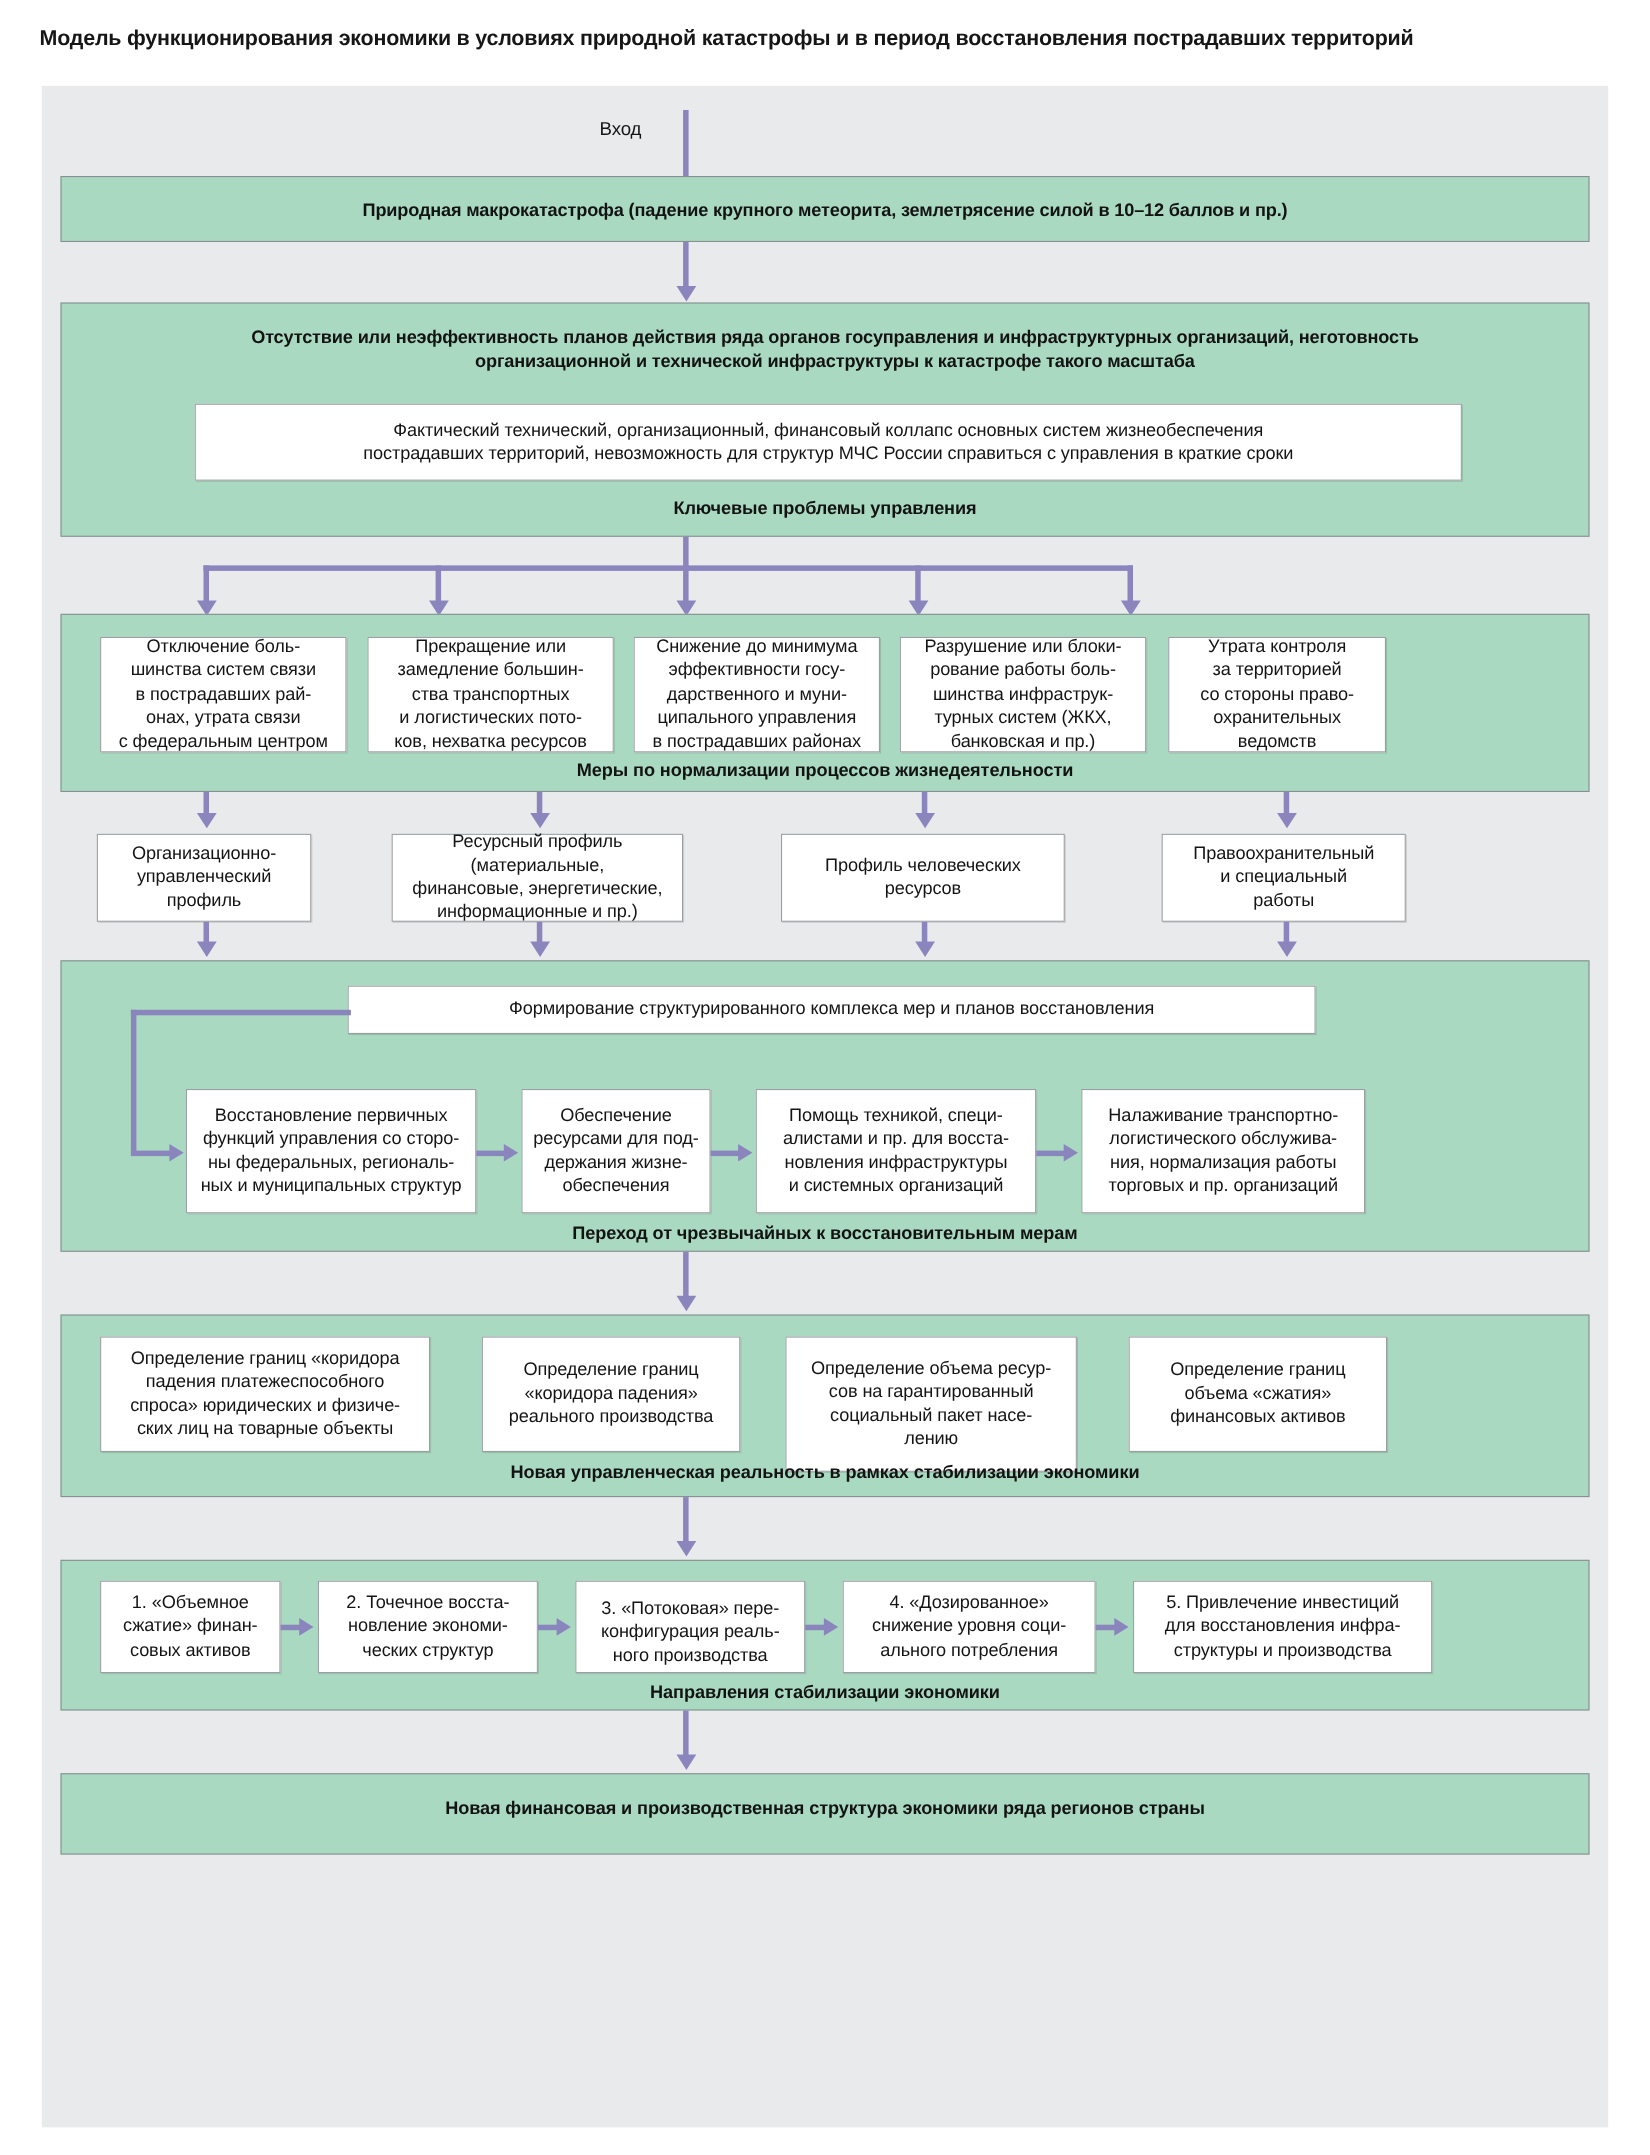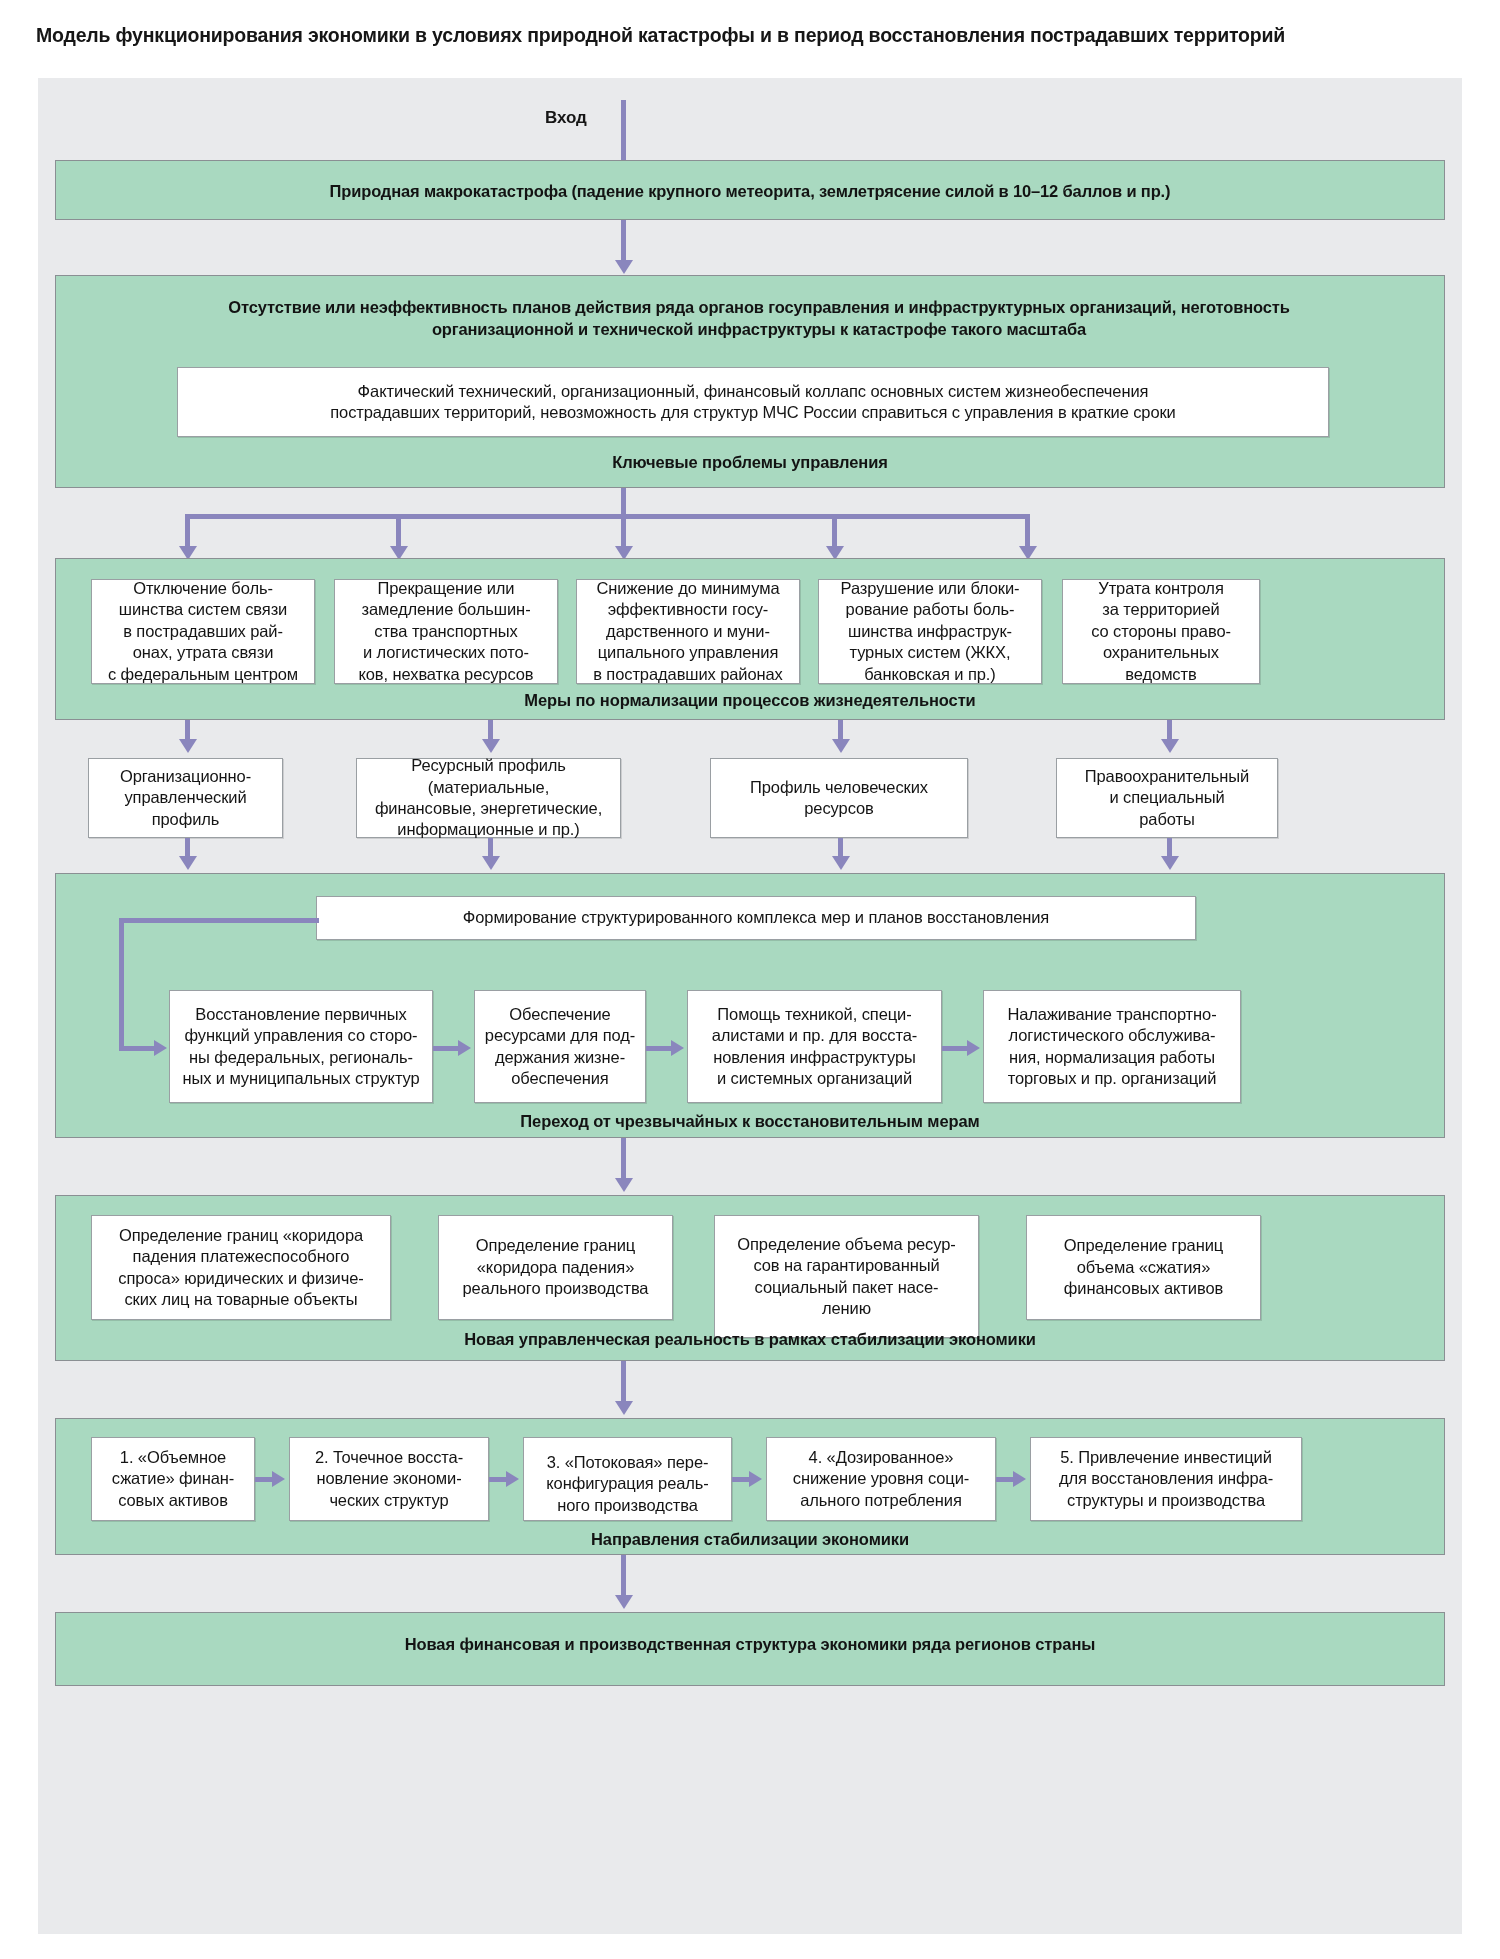--- a/index.html
+++ b/index.html
@@ -111,21 +111,20 @@
     width: 0; height: 0;
     border-top: 8px solid transparent;
     border-bottom: 8px solid transparent;
     border-left: 13px solid #8a86bd;
   }
   .entry-label {
     position: absolute;
     font-size: 17px;
     color: #161616;
     letter-spacing: -0.1px;
-    font-weight: bold;
   }
 </style>
 </head>
 <body>
 
 <div id="page">
 
   <div class="title">Модель функционирования экономики в условиях природной катастрофы и в период восстановления пострадавших территорий</div>
 
   <div class="canvas">

